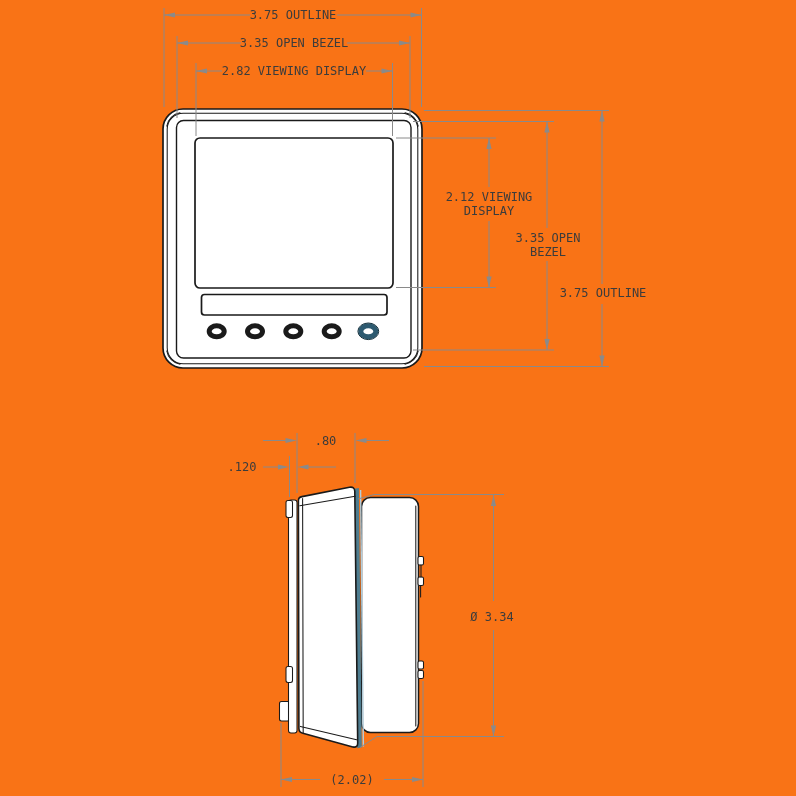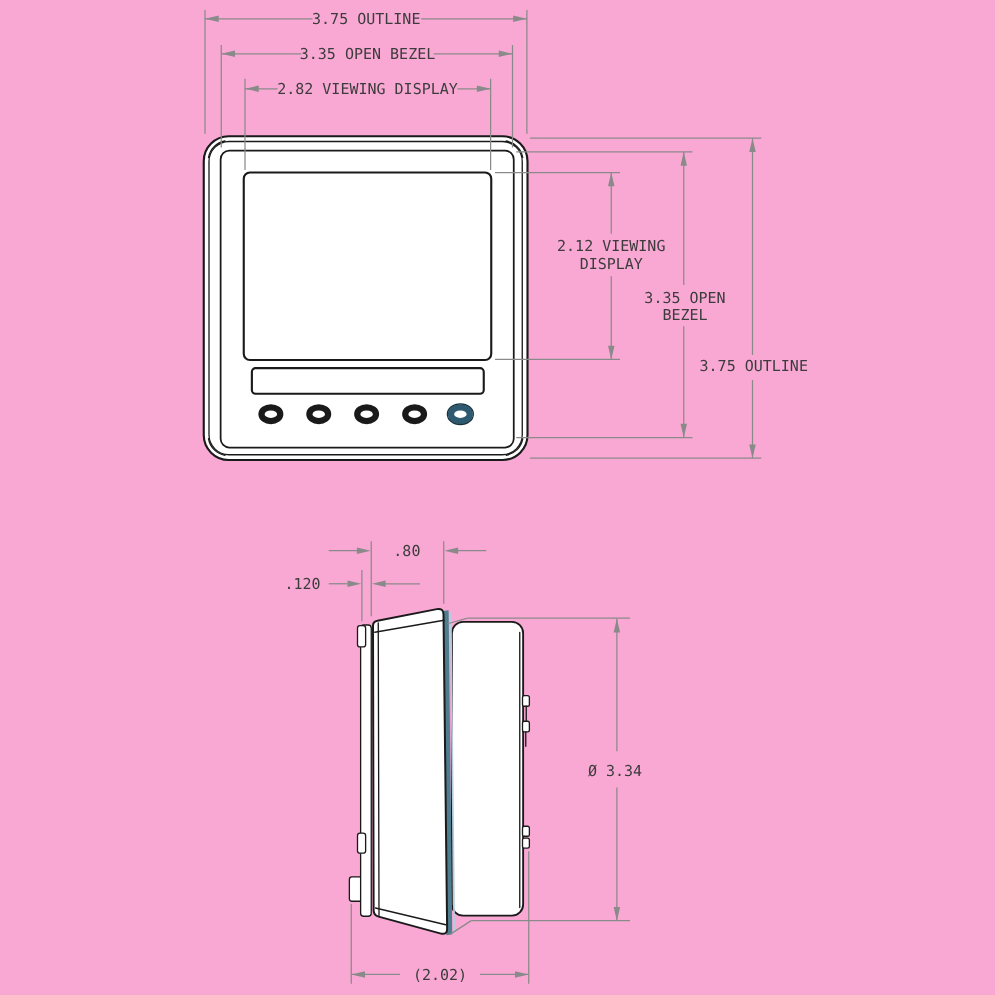--- a/index.html
+++ b/index.html
@@ -4,21 +4,21 @@
 <style>
   :root{
     --part-line:#1a1a1a;
     --dim-line:#8a8a8a;
     --dim-text:#3c3c3c;
     --glass-edge-teal:#4e7d90;
     --glass-edge-highlight:#b5cedb;
     --power-button-ring:#2d5a70;
   }
   html,body{margin:0;padding:0;background:#ffffff;}
-  .stage{width:796px;height:796px;position:relative;background:#f9a8d4;overflow:hidden;}
+  .stage{width:796px;height:796px;position:relative;background:#f97316;overflow:hidden;}
   svg{display:block;}
   .part{stroke:var(--part-line);fill:none;stroke-width:1.7;stroke-linecap:round;stroke-linejoin:round;}
   .pfill{fill:#ffffff;}
   .pthin{stroke-width:1.05;}
   .dim{stroke:var(--dim-line);stroke-width:1;fill:none;}
   .arr{fill:var(--dim-line);stroke:none;}
   .dtext{font-family:"DejaVu Sans Mono","Liberation Mono",monospace;font-size:12px;fill:var(--dim-text);letter-spacing:0px;}
   .mid{text-anchor:middle;}
   .btn{fill:none;stroke:var(--part-line);stroke-width:5;}
   .btn-teal{fill:none;stroke:var(--power-button-ring);stroke-width:5;}

